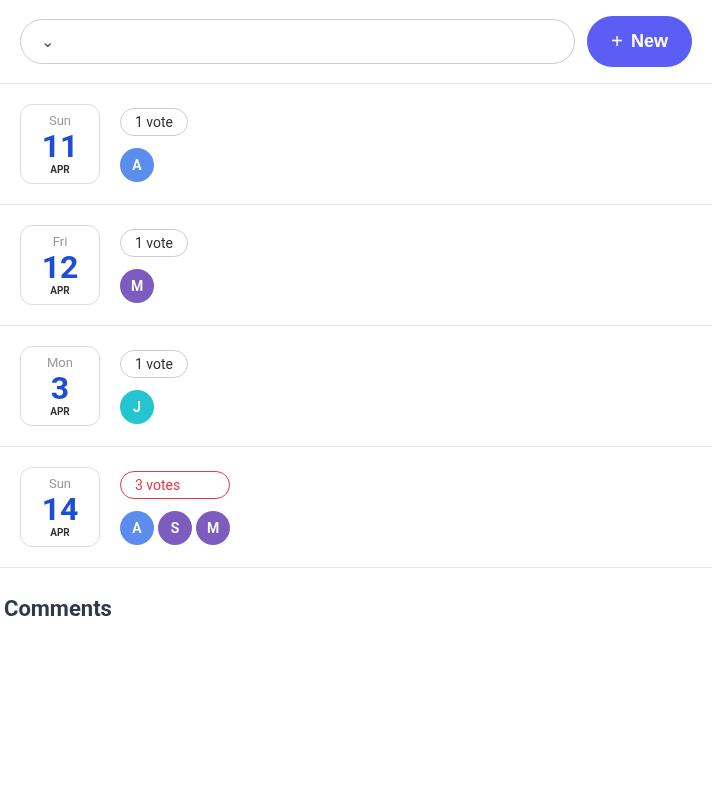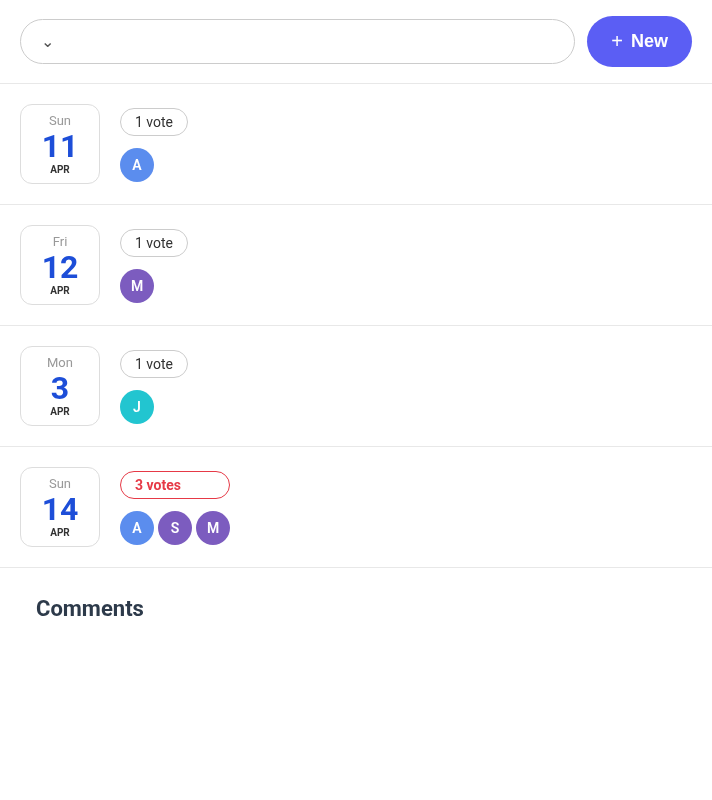--- a/index.html
+++ b/index.html
@@ -122,21 +122,21 @@
       padding: 5px 14px;
       font-size: 14px;
       color: #333;
       background: #fff;
       font-weight: 400;
     }
 
     .vote-badge.highlighted {
       border-color: #e63946;
       color: #e63946;
-      font-weight: 700;
+      font-weight: 400;
     }
 
     .avatars {
       display: flex;
       gap: 4px;
       align-items: center;
     }
 
     .avatar {
       width: 34px;
@@ -151,21 +151,21 @@
     }
 
     .avatar-a { background: #5b8dee; }
     .avatar-m { background: #7c5cbf; }
     .avatar-j { background: #22c5d0; }
     .avatar-s { background: #7c5cbf; }
     .avatar-m2 { background: #7c5cbf; }
 
     
     .comments-section {
-      padding: 28px 36px 20px;
+      padding: 28px 4px 20px;
     }
 
     .comments-heading {
       font-size: 22px;
       font-weight: 700;
       color: #2d3a4a;
     }
   </style>
 </head>
 <body>

